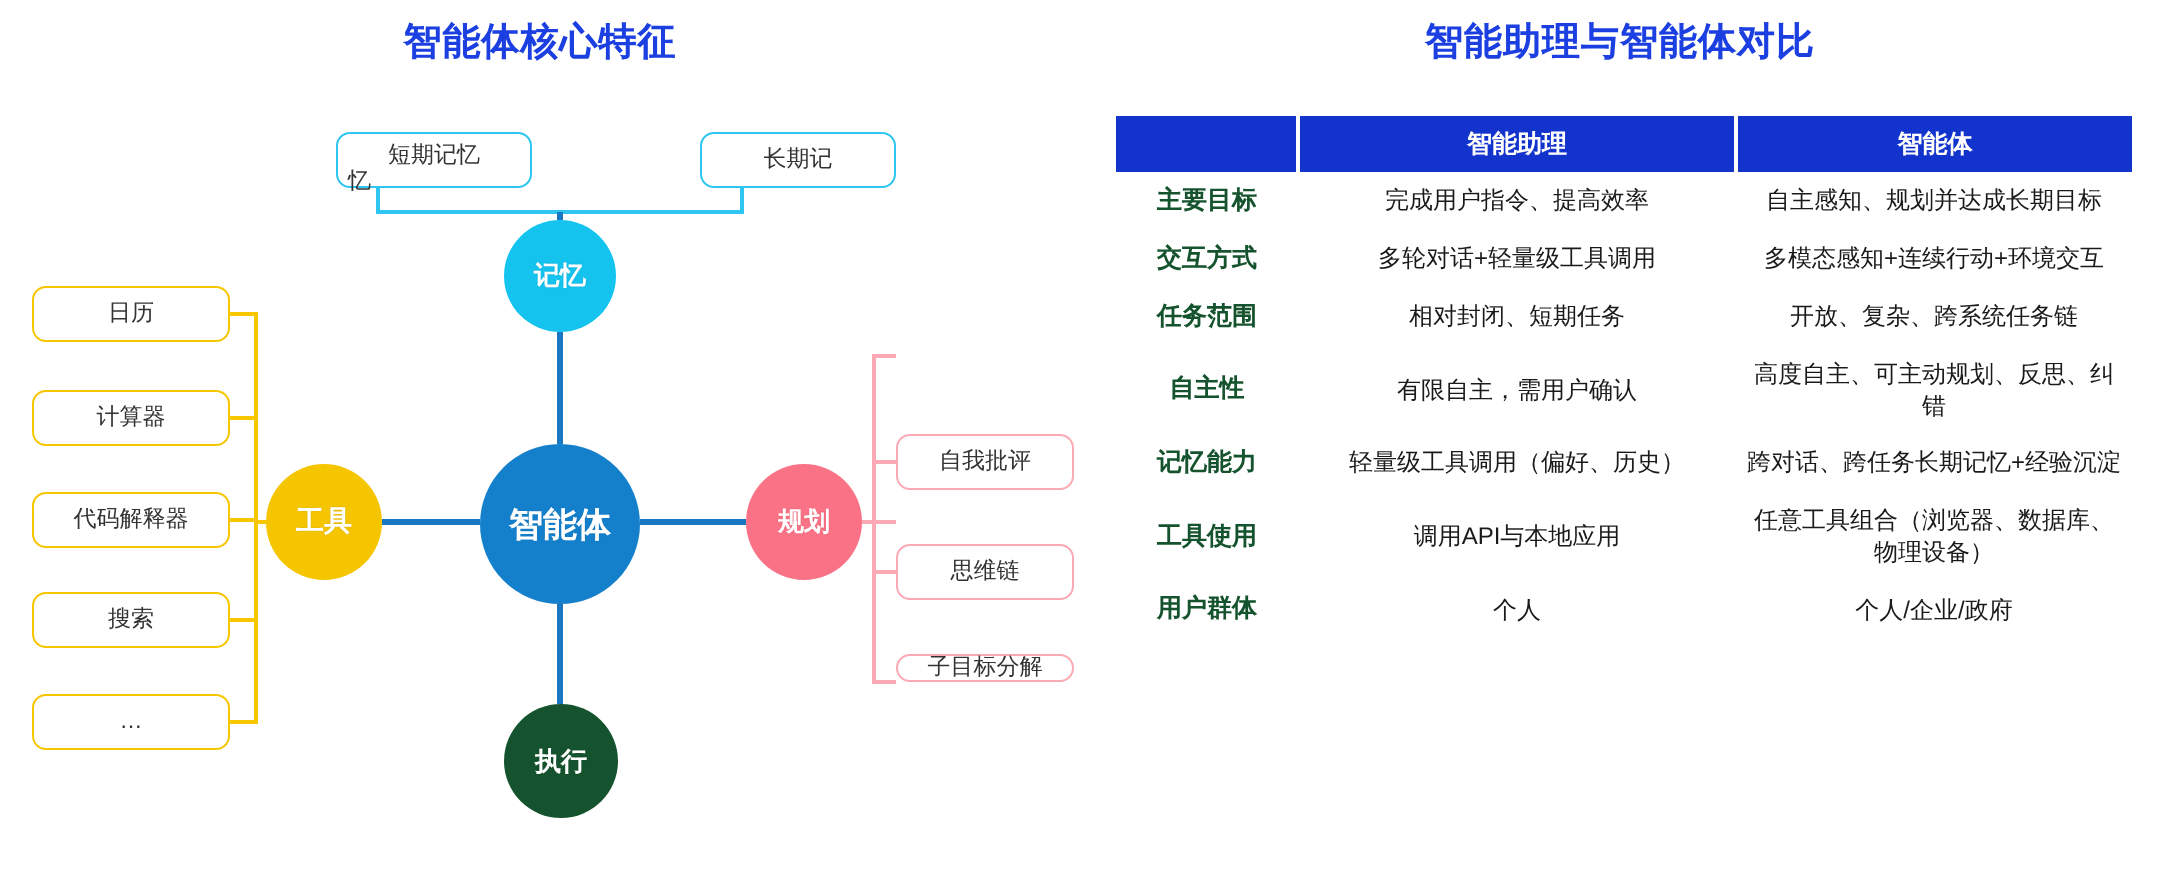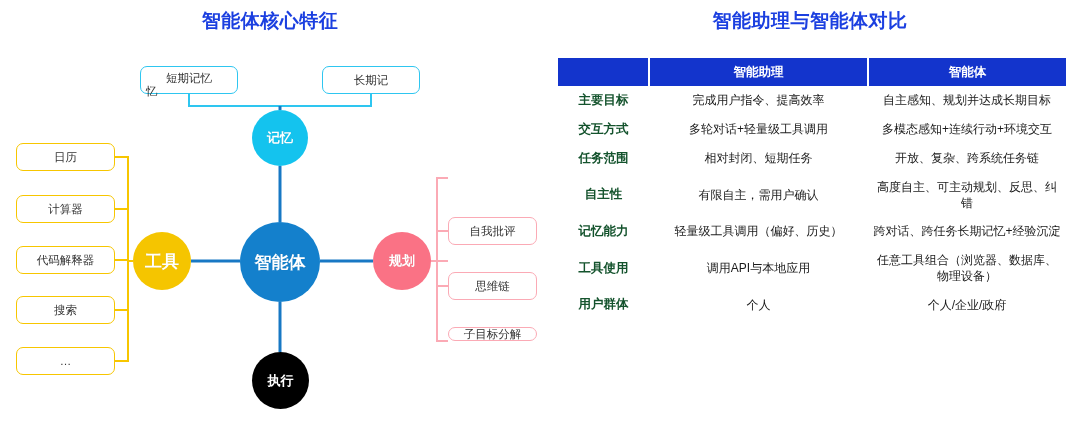--- a/index.html
+++ b/index.html
@@ -34,37 +34,37 @@
     position:absolute;
     border-radius:50%;
     display:flex;align-items:center;justify-content:center;
     color:#ffffff;
     font-weight:bold;
     box-sizing:border-box;
     text-shadow:0 0 1px rgba(0,0,0,.12);
   }
   #node-agent{left:240px;top:222px;width:80px;height:80px;background:#1480cc;font-size:17px;}
   #node-memory{left:252px;top:110px;width:56px;height:56px;background:#14c3ee;font-size:13px;}
-  #node-tools{left:133px;top:232px;width:58px;height:58px;background:#f5c500;font-size:17px;}
+  #node-tools{left:133px;top:232px;width:58px;height:58px;background:#f5c500;font-size:14px;}
   #node-plan{left:373px;top:232px;width:58px;height:58px;background:#fa7285;font-size:13px;}
-  #node-exec{left:252px;top:352px;width:57px;height:57px;background:#000000;font-size:13px;}
+  #node-exec{left:252px;top:352px;width:57px;height:57px;background:#14532d;font-size:13px;}
 
   .leafbox{
     position:absolute;
     box-sizing:border-box;
     background:#ffffff;
     border-radius:7px;
     display:flex;align-items:center;justify-content:center;
     font-size:11.5px;
     color:#333333;
     line-height:1.25;
     text-align:center;
     padding:2px 4px;
   }
-  .leaf-mem{border:1.6px solid #2ec6f0;}
+  .leaf-mem{border:1.6px solid #2ec6f0;margin-left:28px;}
   .leaf-tool{border:1.6px solid #f7c600;}
   .leaf-plan{border:1.6px solid #fbaab5;}
 
   
   #mem-0{left:140px;top:66px;width:98px;height:28px;align-items:flex-start;padding-top:4px;overflow:visible;}
   #mem-0 .overflow-txt{position:absolute;left:5px;top:17px;white-space:nowrap;}
   #mem-1{left:322px;top:66px;width:98px;height:28px;}
 
   
   #tool-0{left:16px;top:143px;width:99px;height:28px;}

